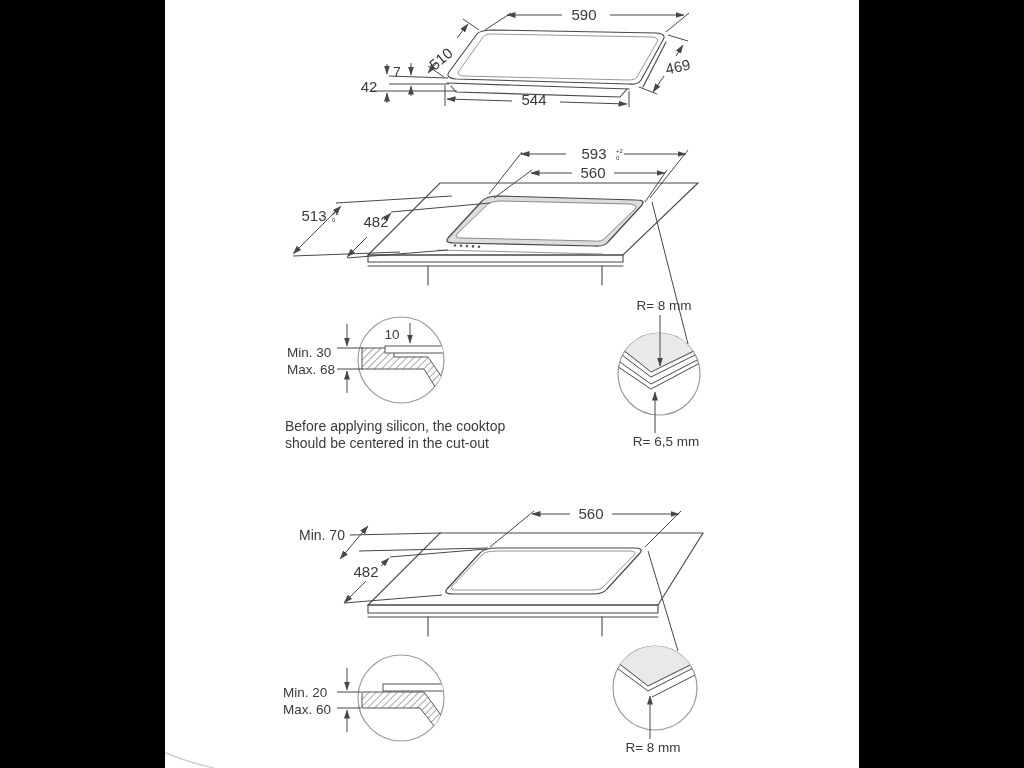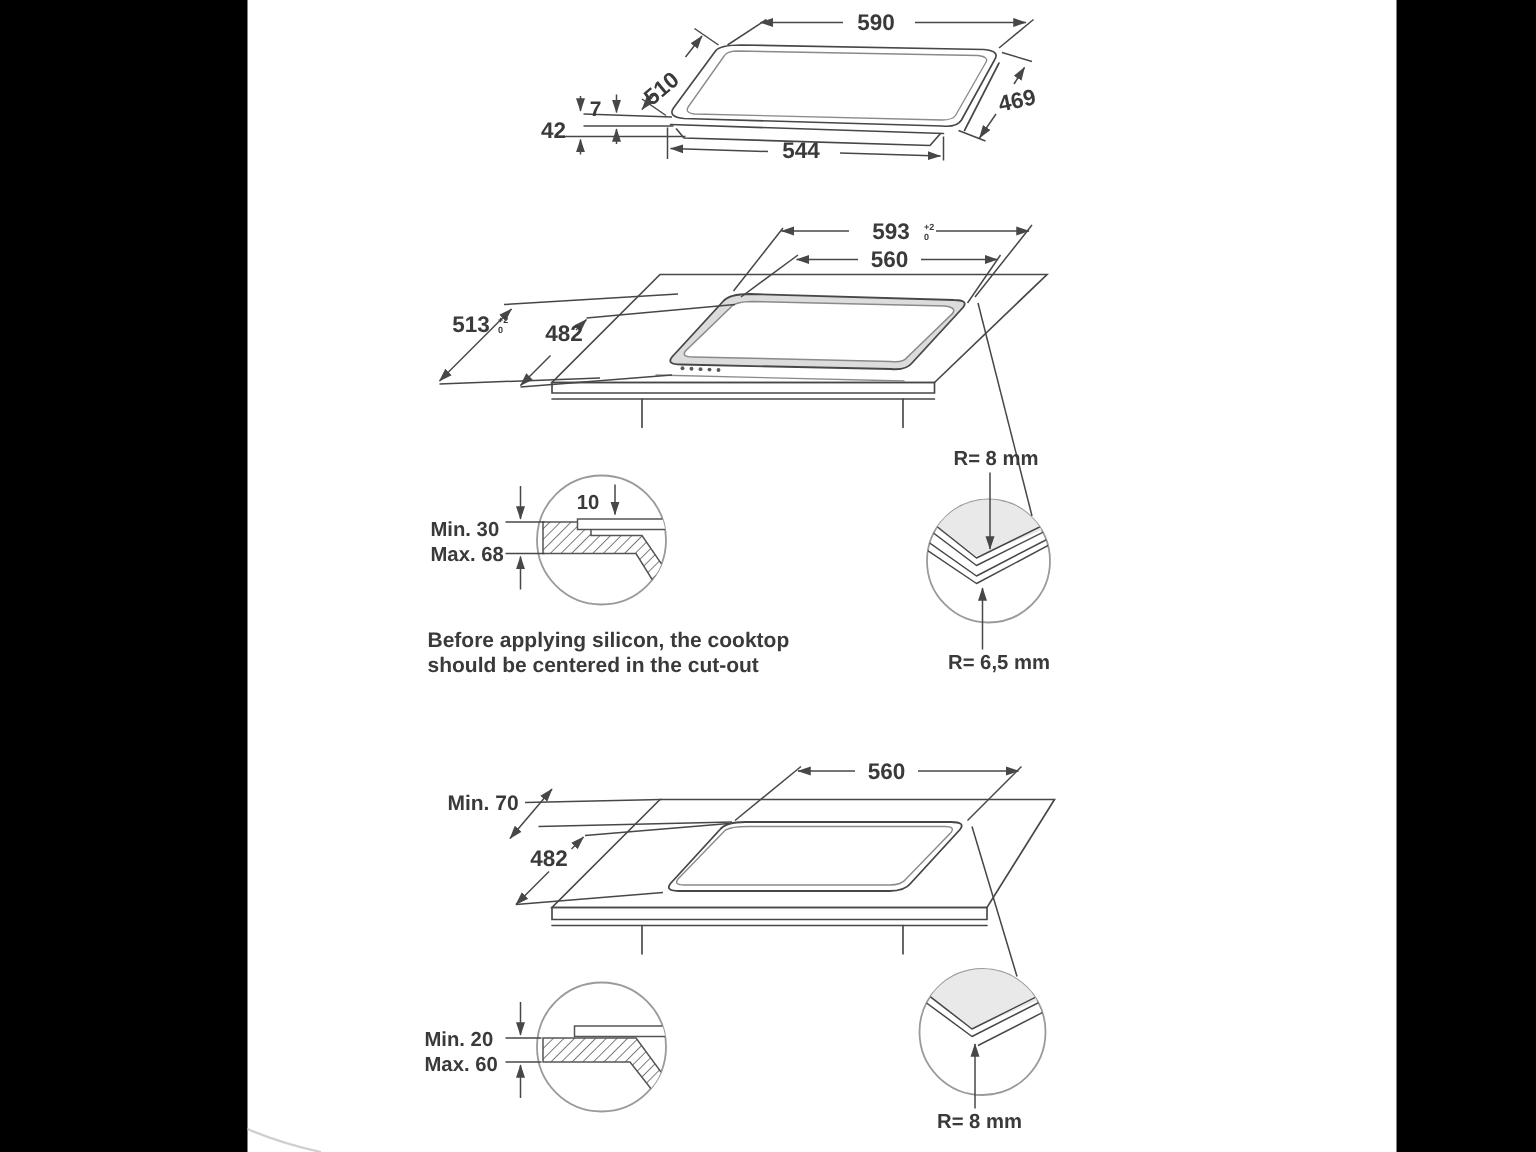--- a/index.html
+++ b/index.html
@@ -1,18 +1,18 @@
 <!DOCTYPE html>
 <html><head>
 <meta charset="utf-8">
 <style>
   html,body{margin:0;padding:0;background:#000;width:1024px;height:768px;overflow:hidden;}
   #stage{position:relative;width:1024px;height:768px;background:#000;}
   .letterbox{position:absolute;top:0;height:768px;background:#000;}
-  #paper{position:absolute;left:165px;top:0;width:766px;height:768px;background:#fff;font-weight:bold;}
+  #paper{position:absolute;left:165px;top:0;width:694px;height:768px;background:#fff;}
   svg{font-family:"Liberation Sans","DejaVu Sans",sans-serif;}
   svg text{fill:#3a3a3a;}
   .ln{stroke:#474747;stroke-width:1.1;fill:none;stroke-linecap:round;}
   .thin{stroke:#8a8a8a;stroke-width:0.9;fill:none;}
   .dim{stroke:#474747;stroke-width:1;fill:none;}
   .lbl{font-size:15px;}
   .lbl-s{font-size:13.5px;}
   .tol{font-size:6px;}
 </style>
 </head>

